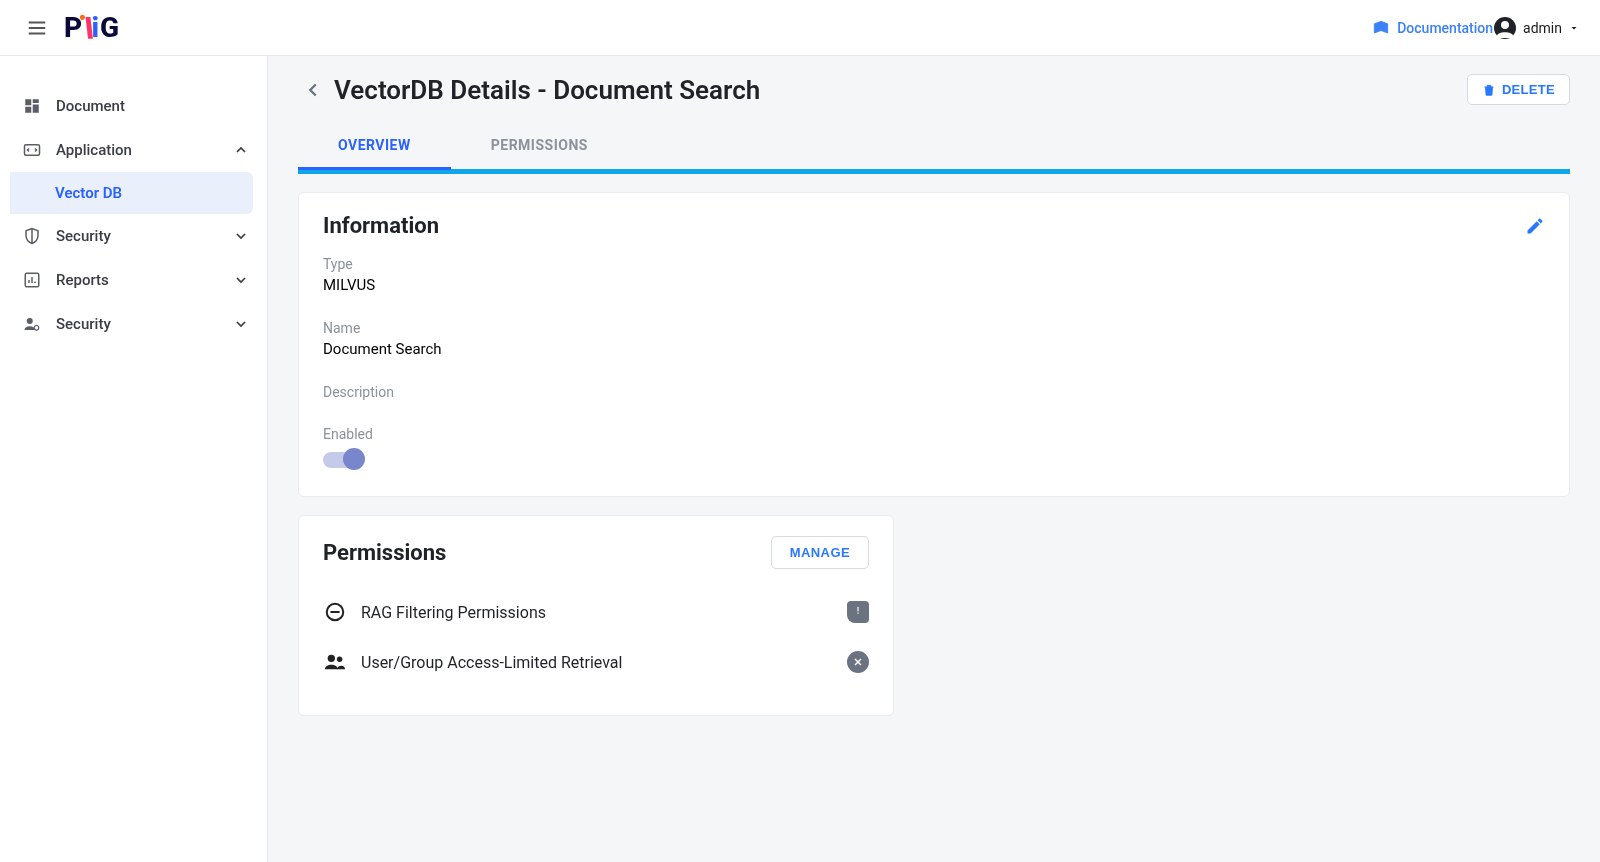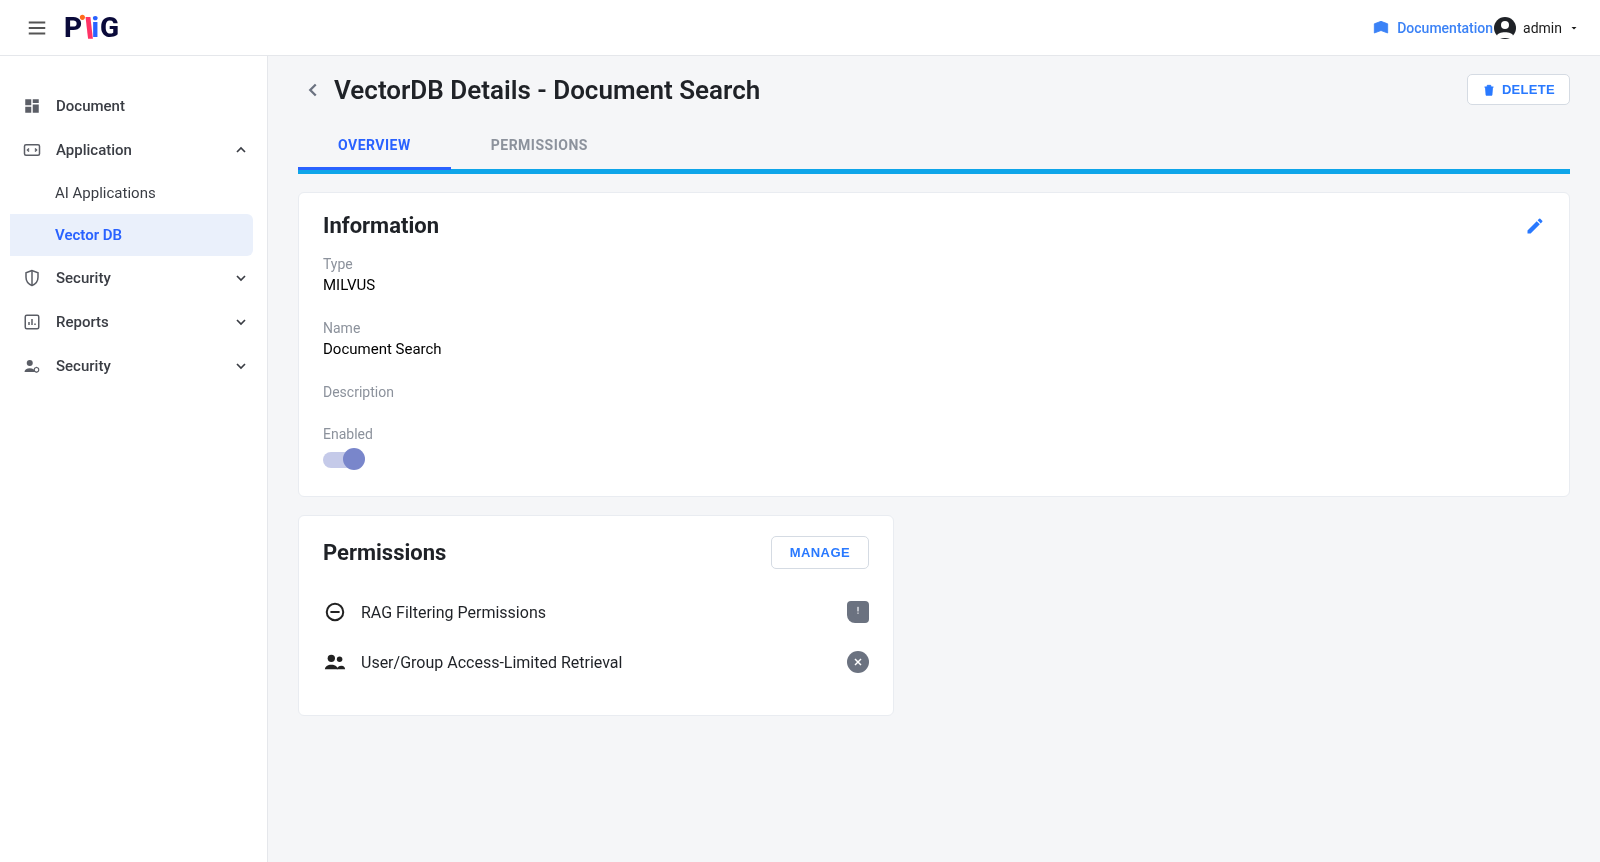--- a/index.html
+++ b/index.html
@@ -323,23 +323,20 @@
           </svg>
       </span>
       <span>Application</span>
       <span class="nav-chevron">
         <svg width="16" height="16" viewBox="0 0 24 24" fill="none" stroke="currentColor" stroke-width="2.5">
             <polyline points="6 15 12 9 18 15"></polyline>
           </svg>
       </span>
     </div>
 
-    <div class="nav-sub">
-      <span>AI Applications</span>
-    </div>
     <div class="nav-sub active">
       <span>Vector DB</span>
     </div>
 
     <div class="nav-item has-children">
       <span class="nav-item-icon">
         <svg width="18" height="18" viewBox="0 0 24 24" fill="none" stroke="currentColor" stroke-width="2">
             <path d="M12 2 L4 5 V11 C4 16 7 20 12 22 C17 20 20 16 20 11 V5 Z"></path>
             <path d="M12 2 V22"></path>
           </svg>

